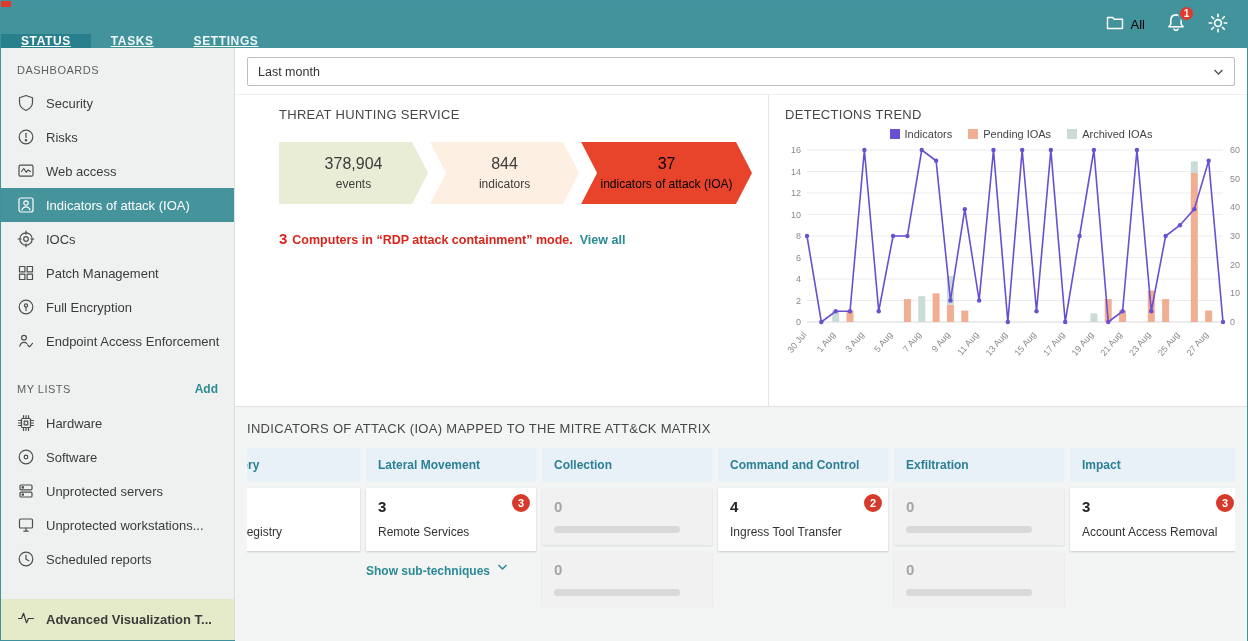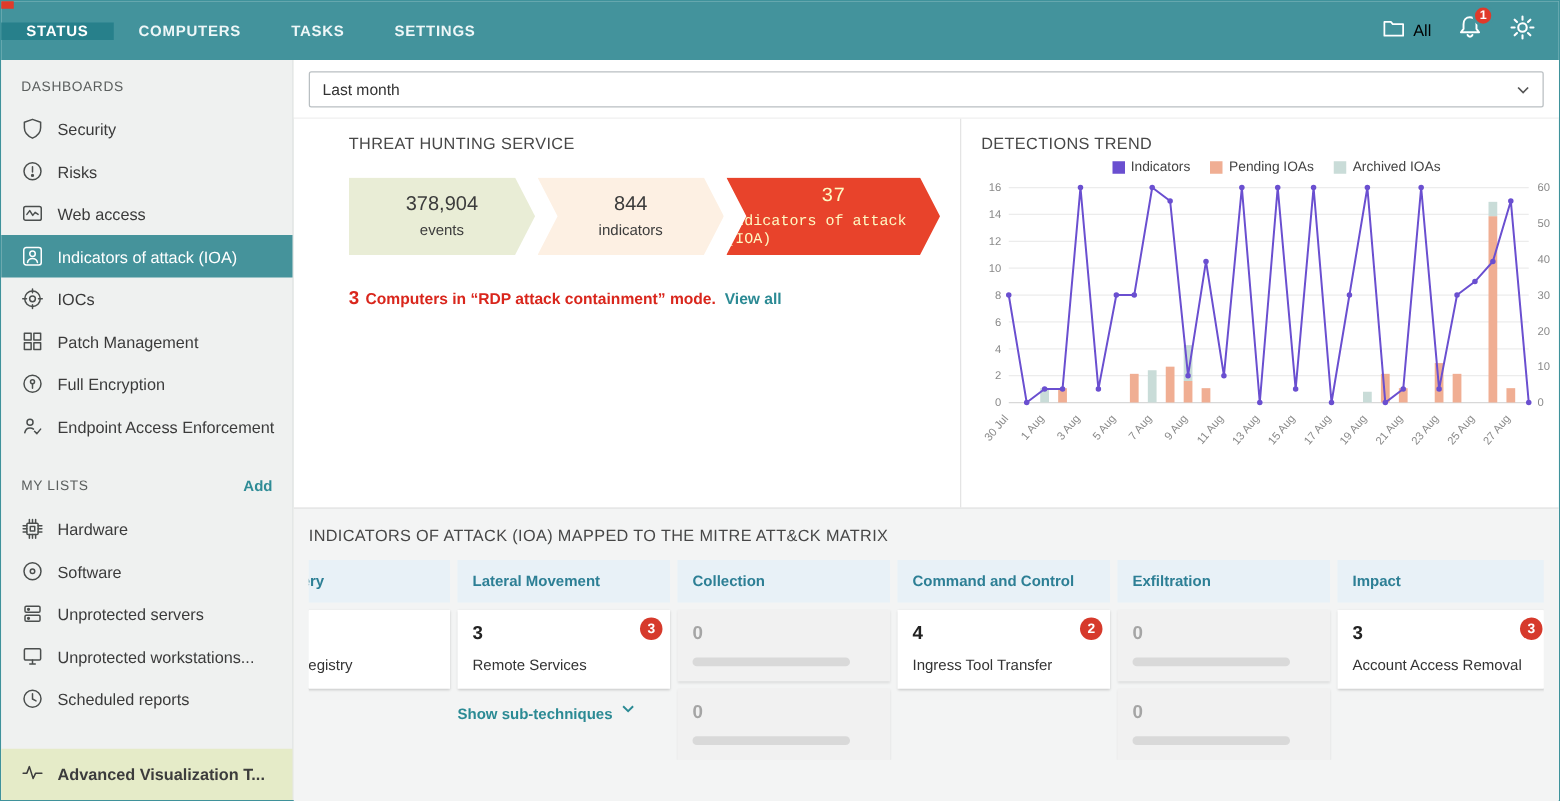--- a/index.html
+++ b/index.html
@@ -3,21 +3,21 @@
 <meta charset="utf-8">
 <style>
   * { box-sizing: border-box; margin: 0; padding: 0; }
   html,body { width:1248px; height:641px; overflow:hidden; }
   body { font-family: "Liberation Sans", sans-serif; background:#fff; position:relative; }
   .app { position:absolute; inset:0; border:1px solid #3f929b; background:#fff; }
 
   
   .topbar { position:absolute; top:0; left:0; right:0; height:47px; background:#43939c; display:flex; align-items:stretch; color:#fff; }
   .red-sliver { position:absolute; top:0; left:0; width:10px; height:6px; background:#e03a2a; }
-  .tabs { display:flex; align-items:center; }
+  .tabs { display:flex; align-items:flex-end;text-decoration:underline; }
   .tab { padding:0 20px; display:flex; align-items:center; font-size:12px; font-weight:bold; letter-spacing:.6px; color:#eef7f8; cursor:pointer; }
   .tab.active { background:#27808b; color:#fff; }
   .topbar-right { margin-left:auto; display:flex; align-items:center; gap:20px; padding-right:18px; }
   .tb-group { display:flex; align-items:center; gap:6px; font-size:13px; color:#000000; cursor:pointer; }
   .bell-wrap { position:relative; cursor:pointer; }
   .nbadge { position:absolute; top:-7px; right:-8px; min-width:17px; height:17px; border-radius:50%; background:#e03a2a; border:2px solid #43939c; color:#fff; font-size:10px; font-weight:bold; display:flex; align-items:center; justify-content:center; }
 
   
   .sidebar { position:absolute; top:47px; left:0; bottom:0; width:234px; background:#eff1f0; border-right:1px solid #dadedd; }
   .side-label { padding:16px 16px 10px; font-size:11px; letter-spacing:.5px; color:#5b5f5e; }
@@ -78,21 +78,20 @@
 </style>
 </head>
 <body>
 
 <div class="app">
 
   <header class="topbar">
     <div class="red-sliver"></div>
     <nav class="tabs" id="tabs">
         <div class="tab active">STATUS</div>
-        <div class="tab">COMPUTERS</div>
         <div class="tab">TASKS</div>
         <div class="tab">SETTINGS</div>
       </nav>
     <div class="topbar-right">
       <div class="tb-group">
         <span>
           <svg width="20" height="20" viewBox="0 0 20 20" fill="none" stroke="#fff" stroke-width="1.4" stroke-linejoin="round">
               <path d="M2.5 15.5V4.5h5.2l1.5 1.8h8.3v9.2z"></path>
             </svg>
         </span>
@@ -279,21 +278,21 @@
         <h2 class="panel-title">THREAT HUNTING SERVICE</h2>
         <div class="funnel" id="funnel">
             <div class="fseg" style="background: rgb(233, 237, 214); color: rgb(60, 60, 60);">
               <div class="fv">378,904</div>
               <div class="fl">events</div>
             </div>
             <div class="fseg notch" style="background: rgb(253, 240, 227); color: rgb(60, 60, 60);">
               <div class="fv">844</div>
               <div class="fl">indicators</div>
             </div>
-            <div class="fseg notch" style="background: rgb(232, 67, 43); color: #fef9c3; font-family: Liberation Mono, monospace;">
+            <div class="fseg notch" style="background: rgb(232, 67, 43); color: #000000;">
               <div class="fv">37</div>
               <div class="fl">indicators of attack (IOA)</div>
             </div>
           </div>
         <div class="alert-line">
           <span class="big">3</span>
           <span>Computers in “RDP attack containment” mode.</span>
           <a>View all</a>
         </div>
       </section>

